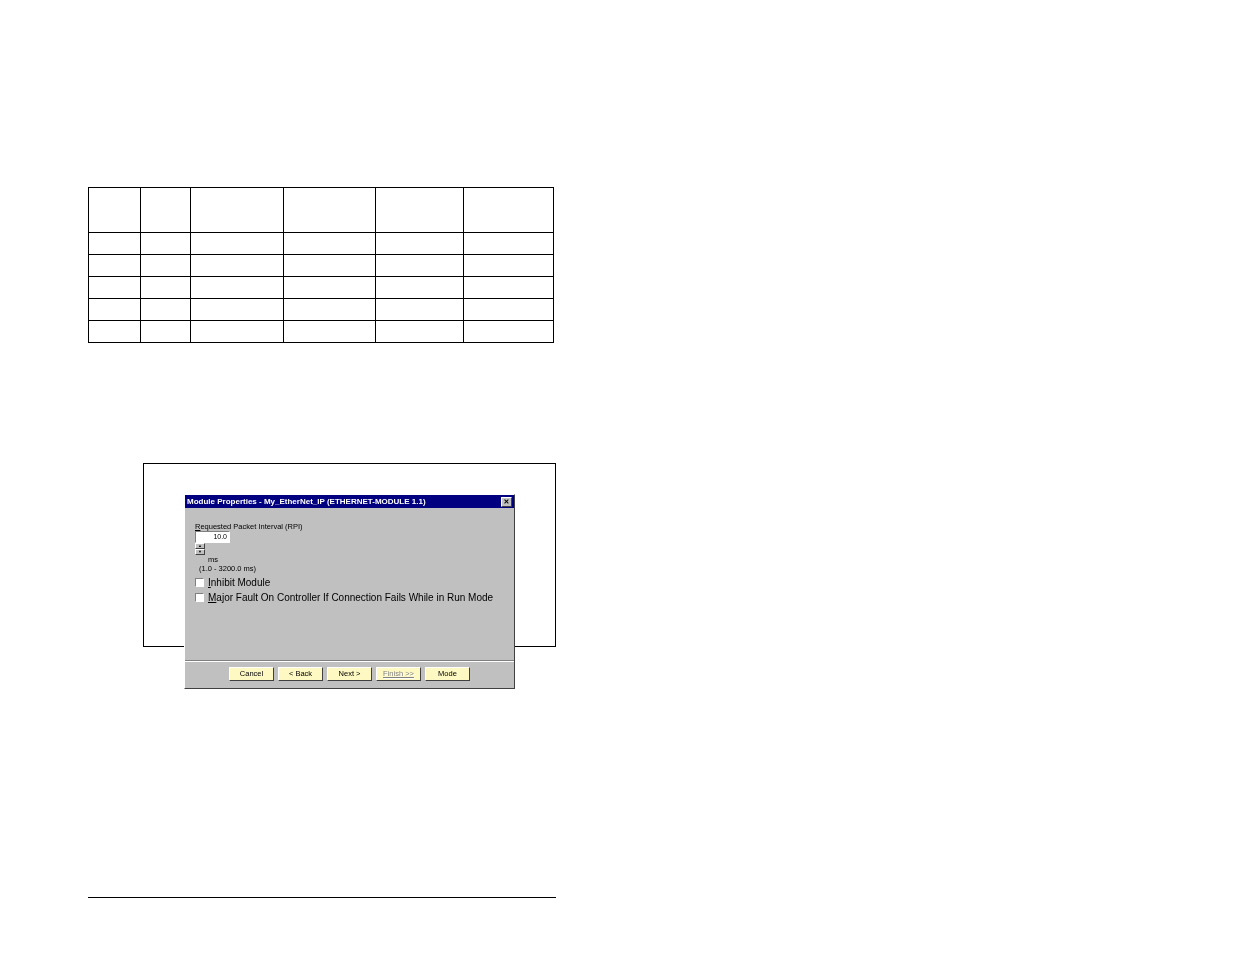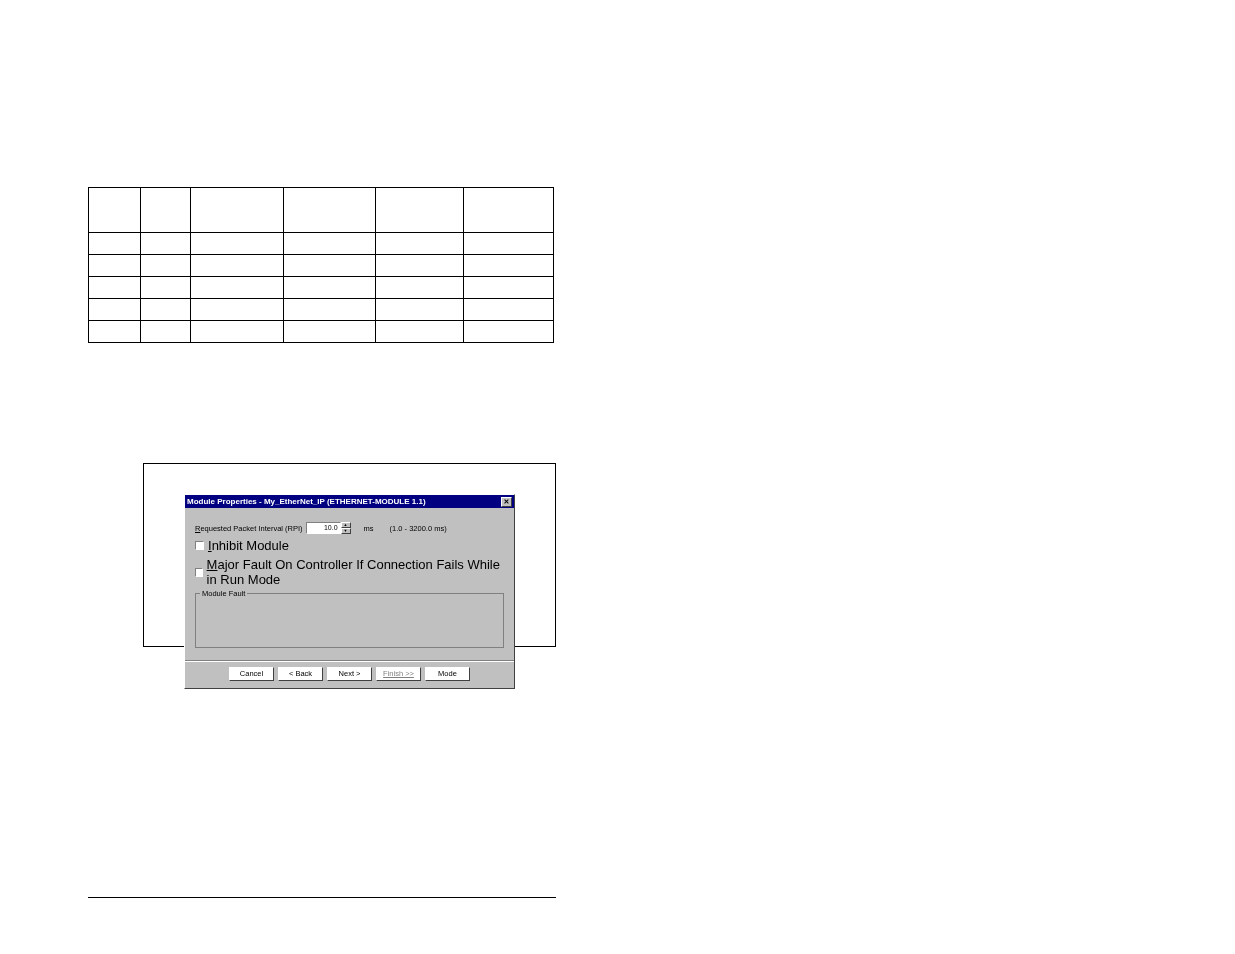--- a/index.html
+++ b/index.html
@@ -104,24 +104,24 @@
     }
     
     .dialog-body {
       padding: 14px 10px 5px 10px;
       position: relative;
       height: calc(100% - 13px);
     }
     
     .field-row {
       display: flex;
-      align-items: center;
       margin-bottom: 4px;
       font-size: 7.5px;
       color: #000;
+      flex-direction: column;
     }
     
     .field-label {
       margin-right: 3px;
     }
     
     .spinner-input {
       width: 35px;
       height: 12px;
       background: #fff;
@@ -155,21 +155,21 @@
     }
     
     .range-text {
       margin-left: 3px;
     }
     
     .checkbox-row {
       display: flex;
       align-items: center;
       margin-bottom: 4px;
-      font-size: 13px;
+      font-size: 10px;
     }
     
     .checkbox {
       width: 9px;
       height: 9px;
       background: #fff;
       border-top: 1px solid #808080;
       border-left: 1px solid #808080;
       border-right: 1px solid #fff;
       border-bottom: 1px solid #fff;
@@ -209,21 +209,21 @@
       left: 0;
       right: 0;
       display: flex;
       justify-content: center;
       gap: 4px;
     }
     
     .dlg-button {
       width: 45px;
       height: 14px;
-      background: #ffffff;
+      background: #fef9c3;
       border-top: 1px solid #fff;
       border-left: 1px solid #fff;
       border-right: 1px solid #404040;
       border-bottom: 1px solid #404040;
       font-size: 7.5px;
       text-align: center;
       line-height: 12px;
     }
     
     .dlg-button.disabled {
@@ -311,36 +311,33 @@
     <div class="dialog-body">
 
       <div class="field-row">
         <span class="field-label"><span class="underline">R</span><span>equested Packet Interval (RPI)</span></span>
         <div class="spinner-input">10.0</div>
         <div class="spinner-btns">
           <div class="spinner-btn">▲</div>
           <div class="spinner-btn">▼</div>
         </div>
         <span style="margin-left:13px;">ms</span>
-        <span class="range-text" style="margin-left:16px;">(1.0 - 3200.0 ms)</span>
+        <span class="range-text" style="margin-left:4px;">(1.0 - 3200.0 ms)</span>
       </div>
 
       <div class="checkbox-row">
         <div class="checkbox"></div>
         <span><span class="underline">I</span>nhibit Module</span>
       </div>
 
       <div class="checkbox-row">
         <div class="checkbox"></div>
         <span><span class="underline">M</span>ajor Fault On Controller If Connection Fails While in Run Mode</span>
       </div>
 
-      <div class="groupbox">
-        <div class="groupbox-label">Module Fault</div>
-      </div>
 
       <div class="dialog-separator"></div>
 
       <div class="button-row">
         <div class="dlg-button">Cancel</div>
         <div class="dlg-button">&lt; Back</div>
         <div class="dlg-button">Next &gt;</div>
         <div class="dlg-button disabled">Finish &gt;&gt;</div>
         <div class="dlg-button">Mode</div>
       </div>

